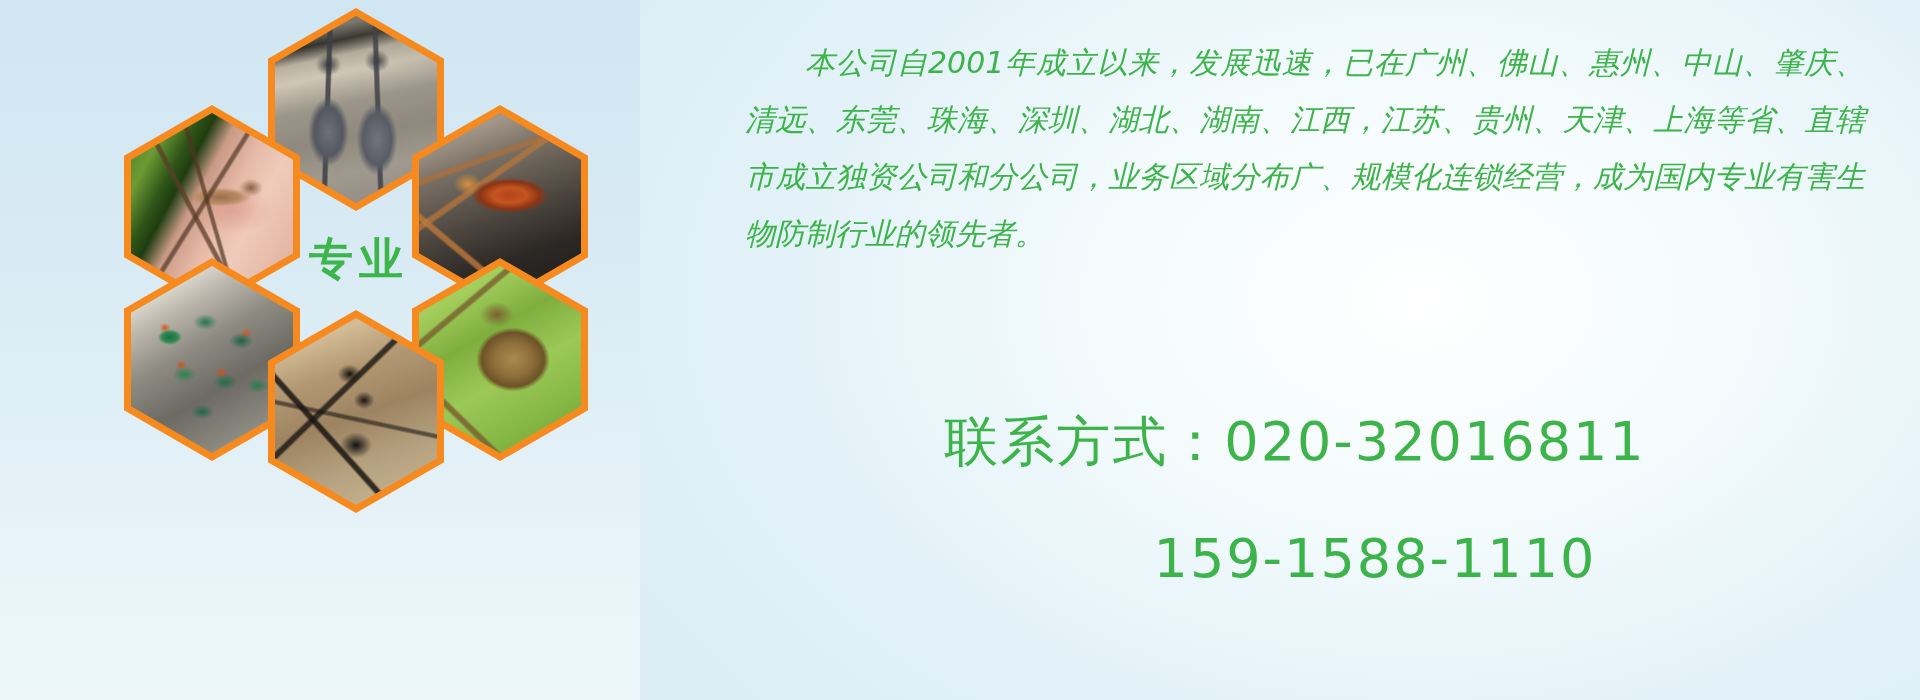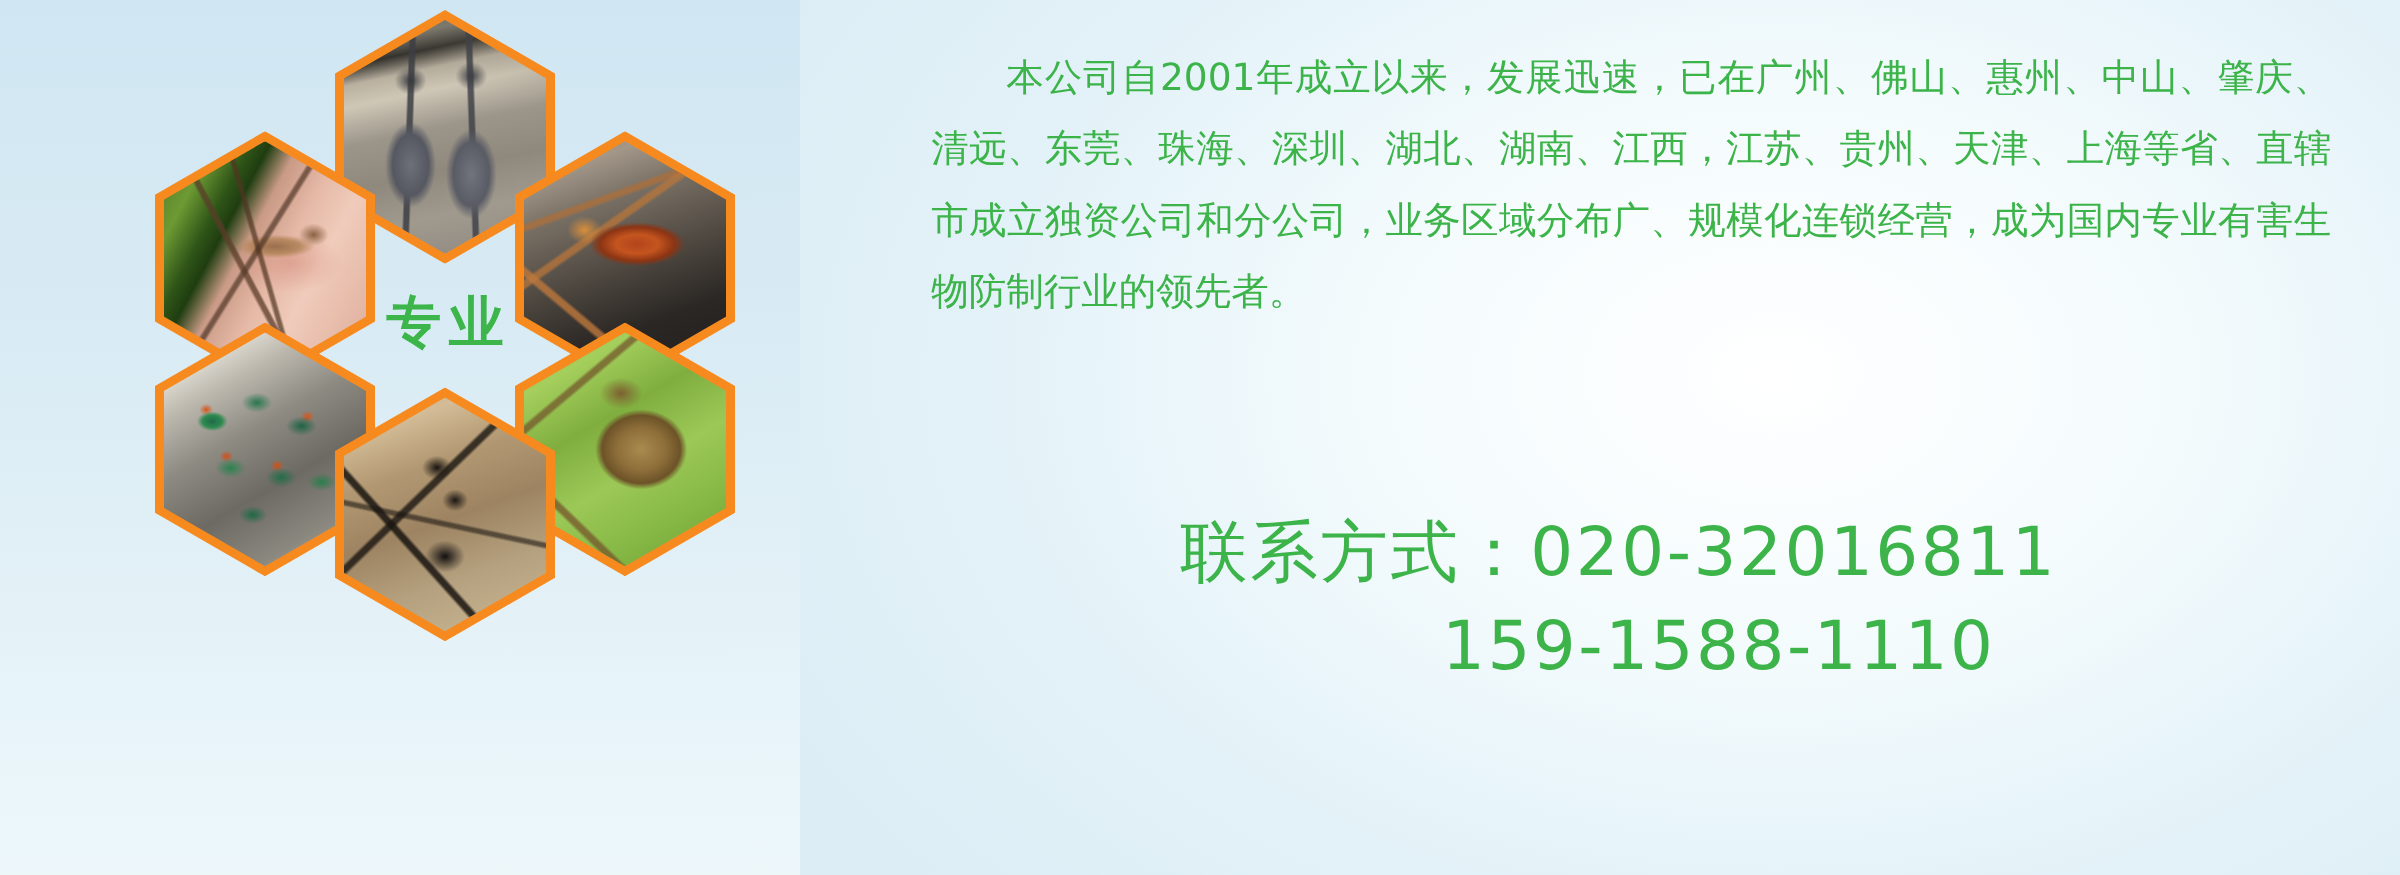--- a/index.html
+++ b/index.html
@@ -137,21 +137,21 @@
   .hex-center-label span{
     display:block;
     font-family:"DejaVu Sans","Liberation Sans",sans-serif;
     font-size:44px;font-weight:bold;color:#3cb54a;
     letter-spacing:6px;line-height:1.42;
     text-indent:6px;
   }
 
   
   .copy{
-    position:absolute;left:745px;top:34px;width:1120px;z-index:5;
+    position:absolute;left:745px;top:34px;width:1120px;z-index:5;font-style:italic;
   }
   .copy p{
     margin:0;
     color:#3cb44a;
     font-family:"DejaVu Sans","Liberation Sans",sans-serif;
     font-size:30px;
     line-height:57px;
     font-weight:normal;
     text-align:justify;
     text-indent:60px;
@@ -162,21 +162,21 @@
     position:absolute;left:770px;top:404px;width:1050px;z-index:5;text-align:center;
   }
   .contact .line{
     color:#3cb44a;
     font-family:"DejaVu Sans","Liberation Sans",sans-serif;
     font-size:54px;
     line-height:75px;
     letter-spacing:2px;
     white-space:pre;
   }
-  .contact .line.second{padding-left:160px;}
+  .contact .line.second{padding-left:160px;margin-top:42px;}
 </style>
 </head>
 <body>
 
 <div id="banner">
 
   <div class="hex-cluster">
 
     <div class="hex h-rat">
       <div class="inner">

